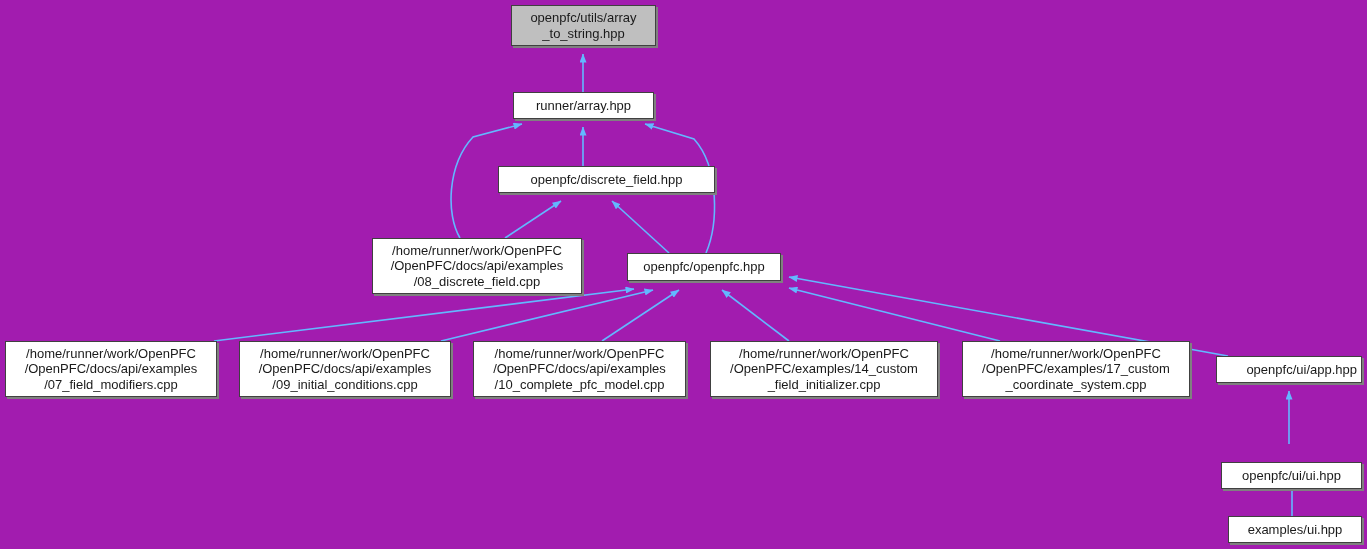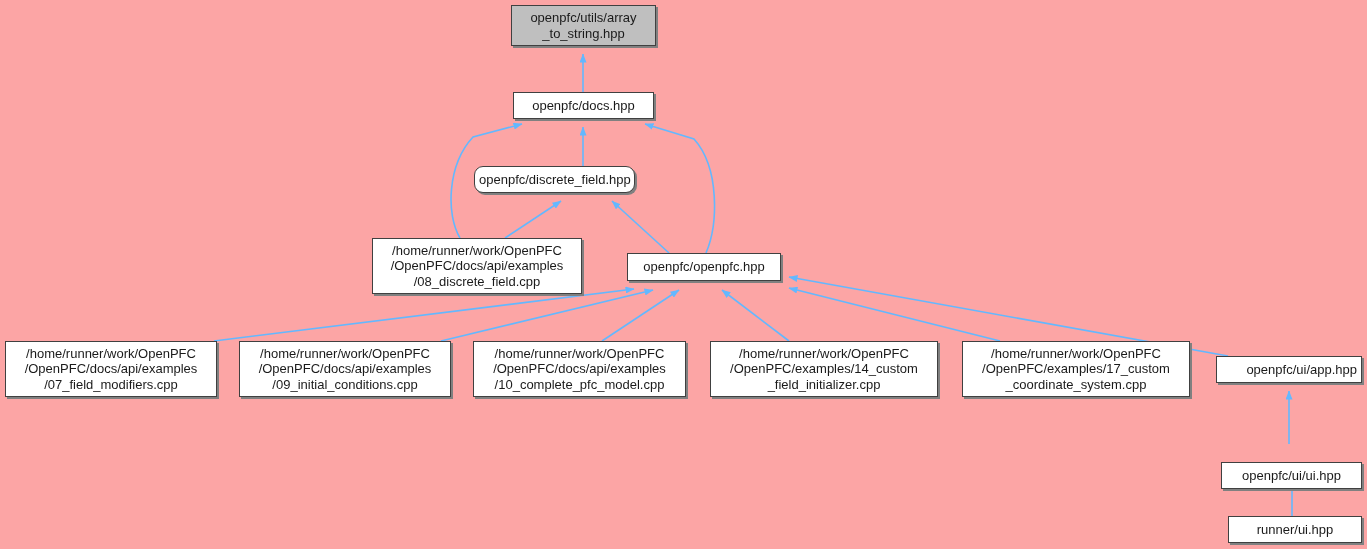--- a/index.html
+++ b/index.html
@@ -8,21 +8,21 @@
     padding: 0;
     background: #000000;
   }
   body {
     font-family: "Liberation Sans", sans-serif;
   }
   #graph-root {
     position: relative;
     width: 1367px;
     height: 549px;
-    background: #fca5a5;
+    background: #a21caf;
     overflow: hidden;
   }
   svg.graph-canvas {
     position: absolute;
     top: 0;
     left: 0;
     width: 1367px;
     height: 549px;
   }
   .node-box {
@@ -94,22 +94,22 @@
 
       <path d="M1289,444 L1289,391" marker-end="url(#arrowhead)"></path>
 
       <path d="M1292,516 L1292,479" marker-end="url(#arrowhead)"></path>
     </g>
   </svg>
 
   <div id="nodes-layer">
       <div class="node-box root-node" style="left: 511px; top: 5px; width: 145px; height: 41px;"><span class="node-label">openpfc/utils/array
 _to_string.hpp</span></div>
-      <div class="node-box" style="left: 513px; top: 92px; width: 141px; height: 27px;"><span class="node-label">openpfc/docs.hpp</span></div>
-      <div class="node-box" style="left: 474px; top: 166px; width: 161px; height: 27px; border-radius: 9px;"><span class="node-label">openpfc/discrete_field.hpp</span></div>
+      <div class="node-box" style="left: 513px; top: 92px; width: 141px; height: 27px;"><span class="node-label">runner/array.hpp</span></div>
+      <div class="node-box" style="left: 498px; top: 166px; width: 217px; height: 27px;"><span class="node-label">openpfc/discrete_field.hpp</span></div>
       <div class="node-box" style="left: 372px; top: 238px; width: 210px; height: 56px;"><span class="node-label">/home/runner/work/OpenPFC
 /OpenPFC/docs/api/examples
 /08_discrete_field.cpp</span></div>
       <div class="node-box" style="left: 627px; top: 253px; width: 154px; height: 28px; text-align: center;"><span class="node-label">openpfc/openpfc.hpp</span></div>
       <div class="node-box" style="left: 5px; top: 341px; width: 212px; height: 56px;"><span class="node-label">/home/runner/work/OpenPFC
 /OpenPFC/docs/api/examples
 /07_field_modifiers.cpp</span></div>
       <div class="node-box" style="left: 239px; top: 341px; width: 212px; height: 56px;"><span class="node-label">/home/runner/work/OpenPFC
 /OpenPFC/docs/api/examples
 /09_initial_conditions.cpp</span></div>
@@ -117,16 +117,16 @@
 /OpenPFC/docs/api/examples
 /10_complete_pfc_model.cpp</span></div>
       <div class="node-box" style="left: 710px; top: 341px; width: 228px; height: 56px;"><span class="node-label">/home/runner/work/OpenPFC
 /OpenPFC/examples/14_custom
 _field_initializer.cpp</span></div>
       <div class="node-box" style="left: 962px; top: 341px; width: 228px; height: 56px;"><span class="node-label">/home/runner/work/OpenPFC
 /OpenPFC/examples/17_custom
 _coordinate_system.cpp</span></div>
       <div class="node-box" style="left: 1216px; top: 356px; width: 146px; height: 27px; text-align: right;"><span class="node-label">openpfc/ui/app.hpp</span></div>
       <div class="node-box" style="left: 1221px; top: 444px; width: 141px; height: 27px; margin-top: 18px;"><span class="node-label">openpfc/ui/ui.hpp</span></div>
-      <div class="node-box" style="left: 1228px; top: 516px; width: 134px; height: 27px;"><span class="node-label">runner/ui.hpp</span></div>
+      <div class="node-box" style="left: 1228px; top: 516px; width: 134px; height: 27px;"><span class="node-label">examples/ui.hpp</span></div>
     </div>
 
 </div>
 
 </body></html>

